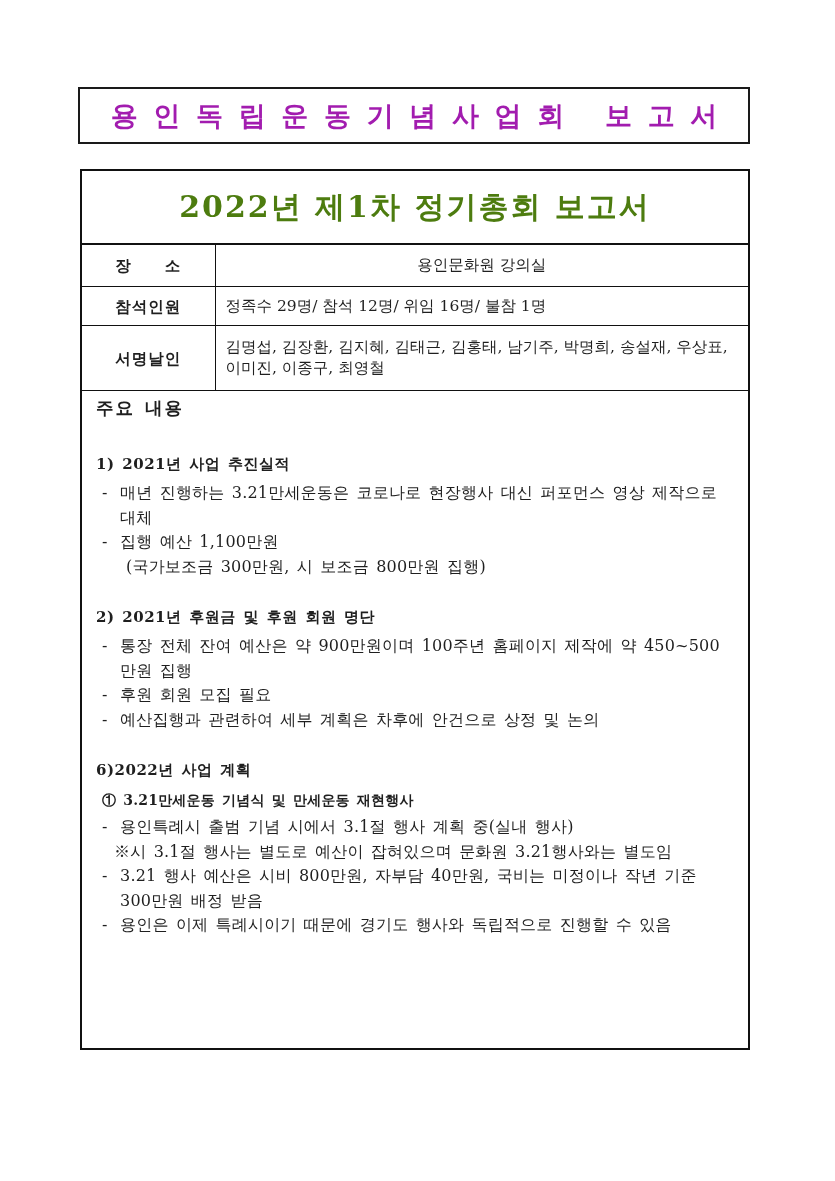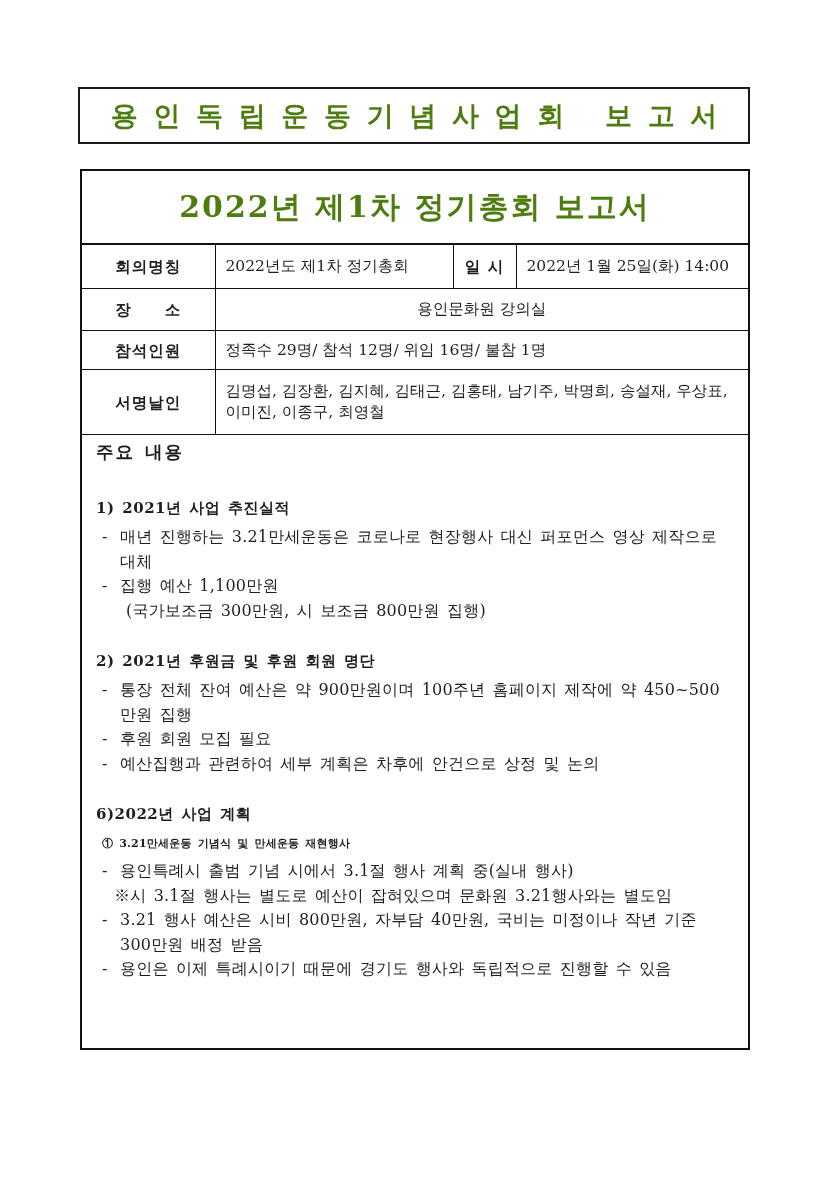--- a/index.html
+++ b/index.html
@@ -12,21 +12,21 @@
   .page{position:absolute;inset:0;background:#ffffff;}
 
   
   .banner-box{
     position:absolute;left:78px;top:87px;width:668px;height:53px;
     border:2px solid #1a1a1a;
     display:flex;align-items:center;justify-content:center;
   }
   .banner-title{
     font-size:27px;font-weight:600;letter-spacing:0.58em;text-indent:0.58em;
-    white-space:nowrap;color:#4d7c0f;
+    white-space:nowrap;color:#a21caf;
   }
 
   
   .report-box{
     position:absolute;left:80px;top:169px;width:666px;height:877px;
     border:2.5px solid #111;
     display:flex;flex-direction:column;overflow:hidden;
   }
   .report-title-cell{
     height:72px;border-bottom:2px solid #111;
@@ -67,21 +67,21 @@
     font-size:17.5px;font-weight:700;letter-spacing:2px;line-height:24px;
     margin-bottom:30px;
   }
   .section{margin-bottom:24px;}
   .section:last-child{margin-bottom:0;}
   .sec-heading{
     font-size:15px;font-weight:700;line-height:28px;letter-spacing:0.5px;
     margin-bottom:3px;
   }
   .sec-subheading{
-    font-size:11px;font-weight:700;line-height:26px;
+    font-size:14px;font-weight:700;line-height:26px;
     padding-left:6px;margin-bottom:2px;
   }
   .item{position:relative;padding-left:24px;}
   .item.bullet::before{
     content:"-";position:absolute;left:6px;top:0;
   }
   .item.plain{padding-left:30px;}
   .item.note{padding-left:18px;}
 </style>
 </head>
@@ -100,26 +100,20 @@
     </div>
 
     <table class="meta">
       <colgroup>
         <col class="col-lbl">
           <col class="col-v1">
           <col class="col-dt">
           <col>
       </colgroup>
       <tbody>
-          <tr class="r1">
-        <td class="lbl">회의명칭</td>
-        <td>2022년도 제1차 정기총회</td>
-        <td class="lbl">일 시</td>
-        <td>2022년 1월 25일(화) 14:00</td>
-      </tr>
       <tr class="r2">
         <td class="lbl">장　　소</td>
         <td colspan="3">용인문화원 강의실</td>
       </tr>
       <tr class="r3">
         <td class="lbl">참석인원</td>
         <td colspan="3">정족수 29명/ 참석 12명/ 위임 16명/ 불참 1명</td>
       </tr>
       <tr class="r4">
         <td class="lbl">서명날인</td>

